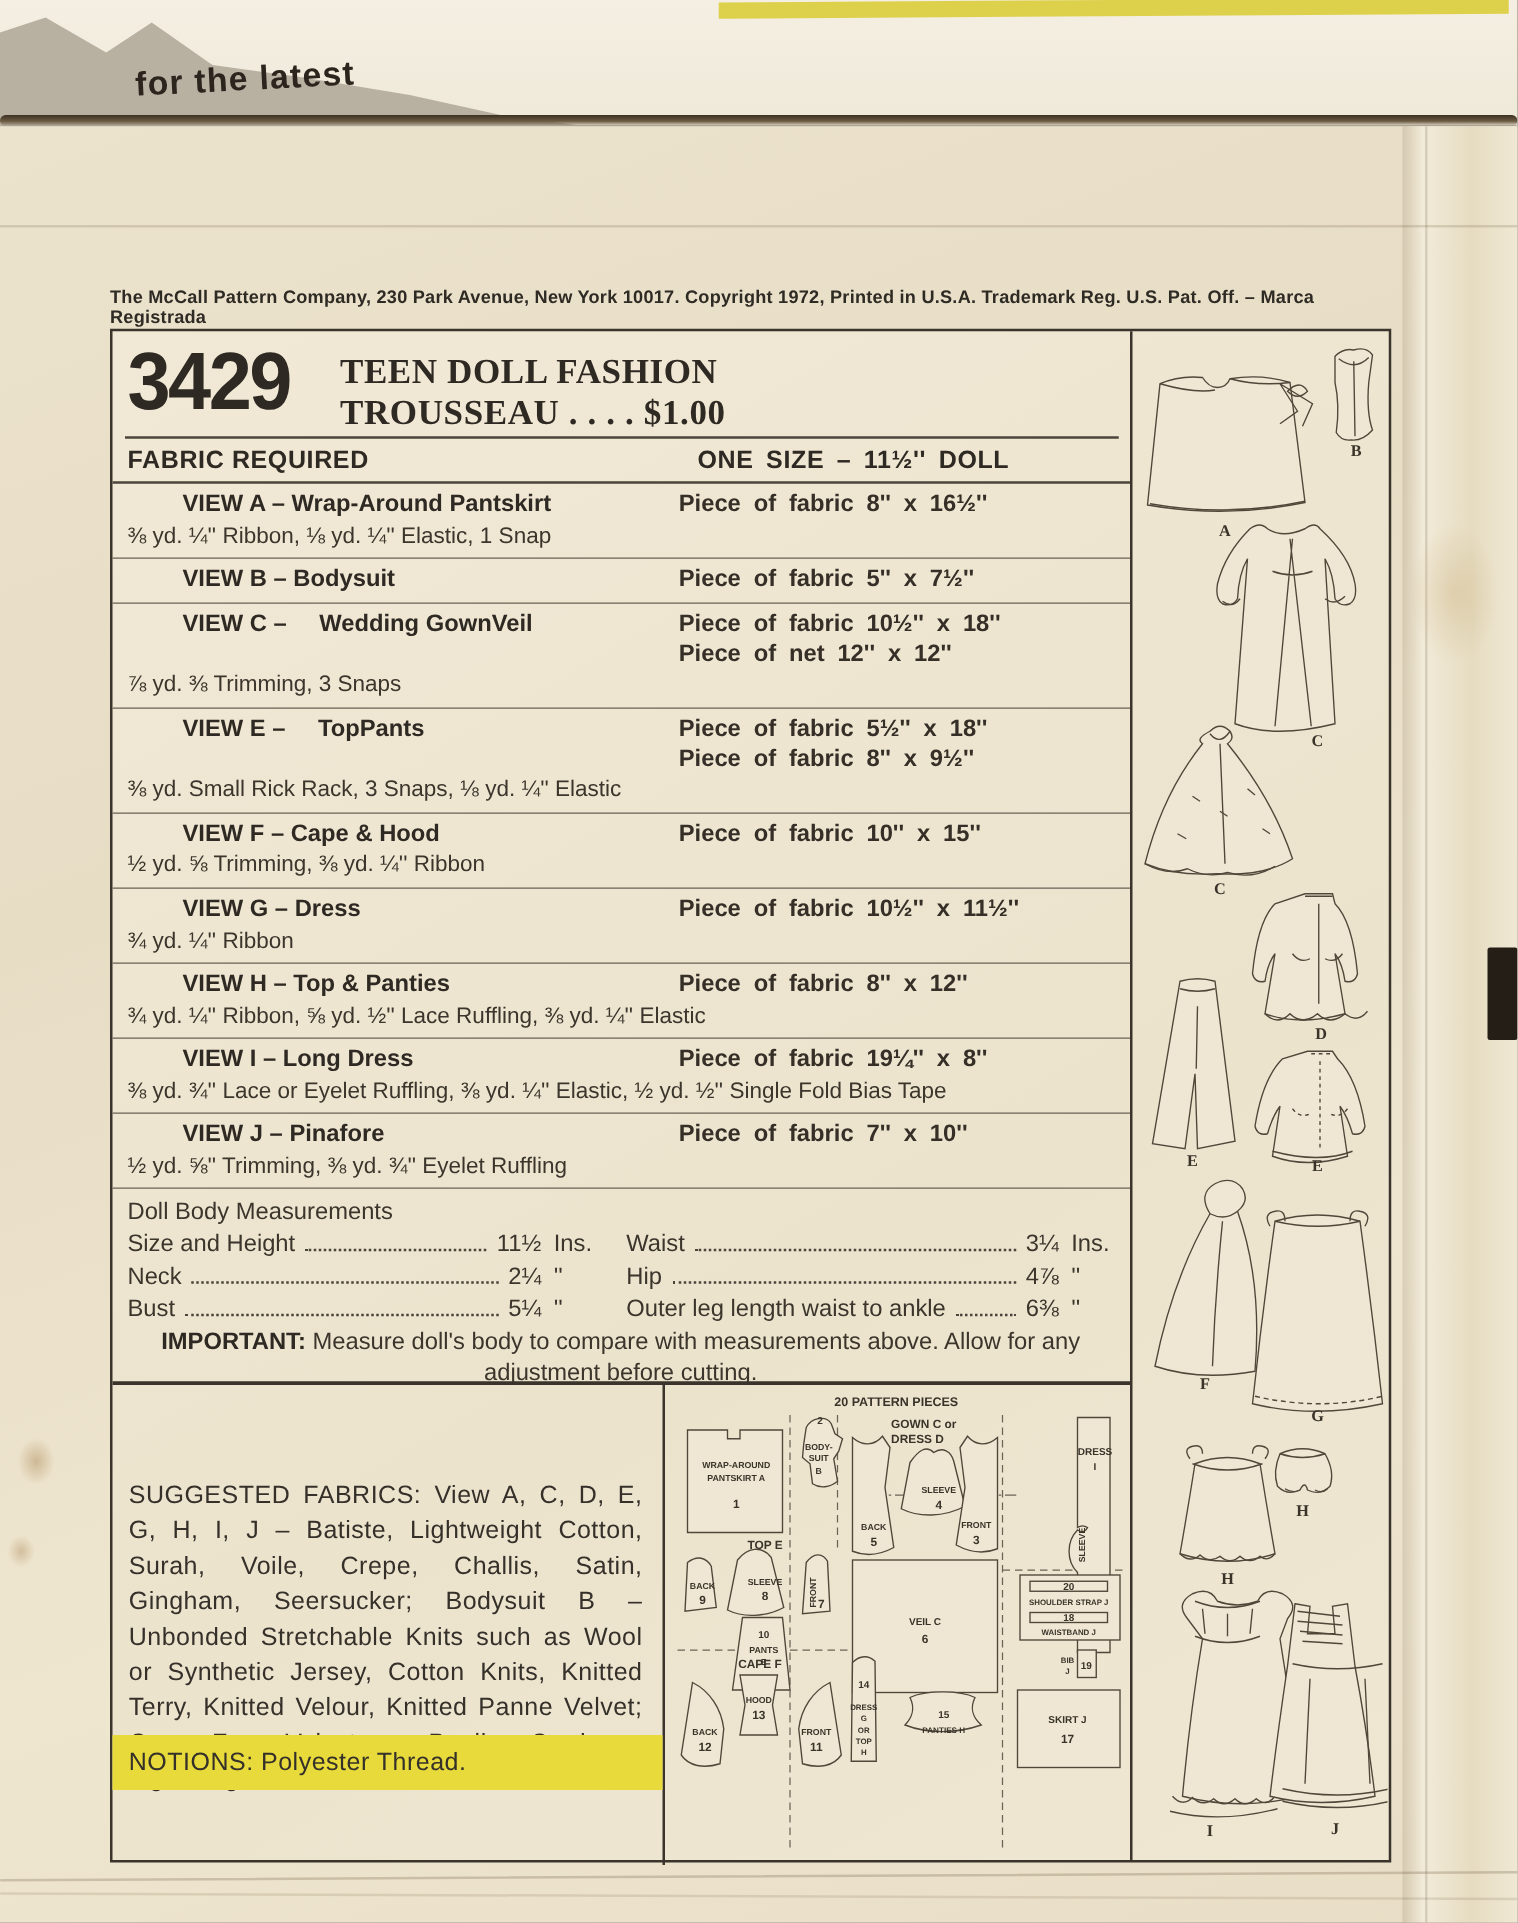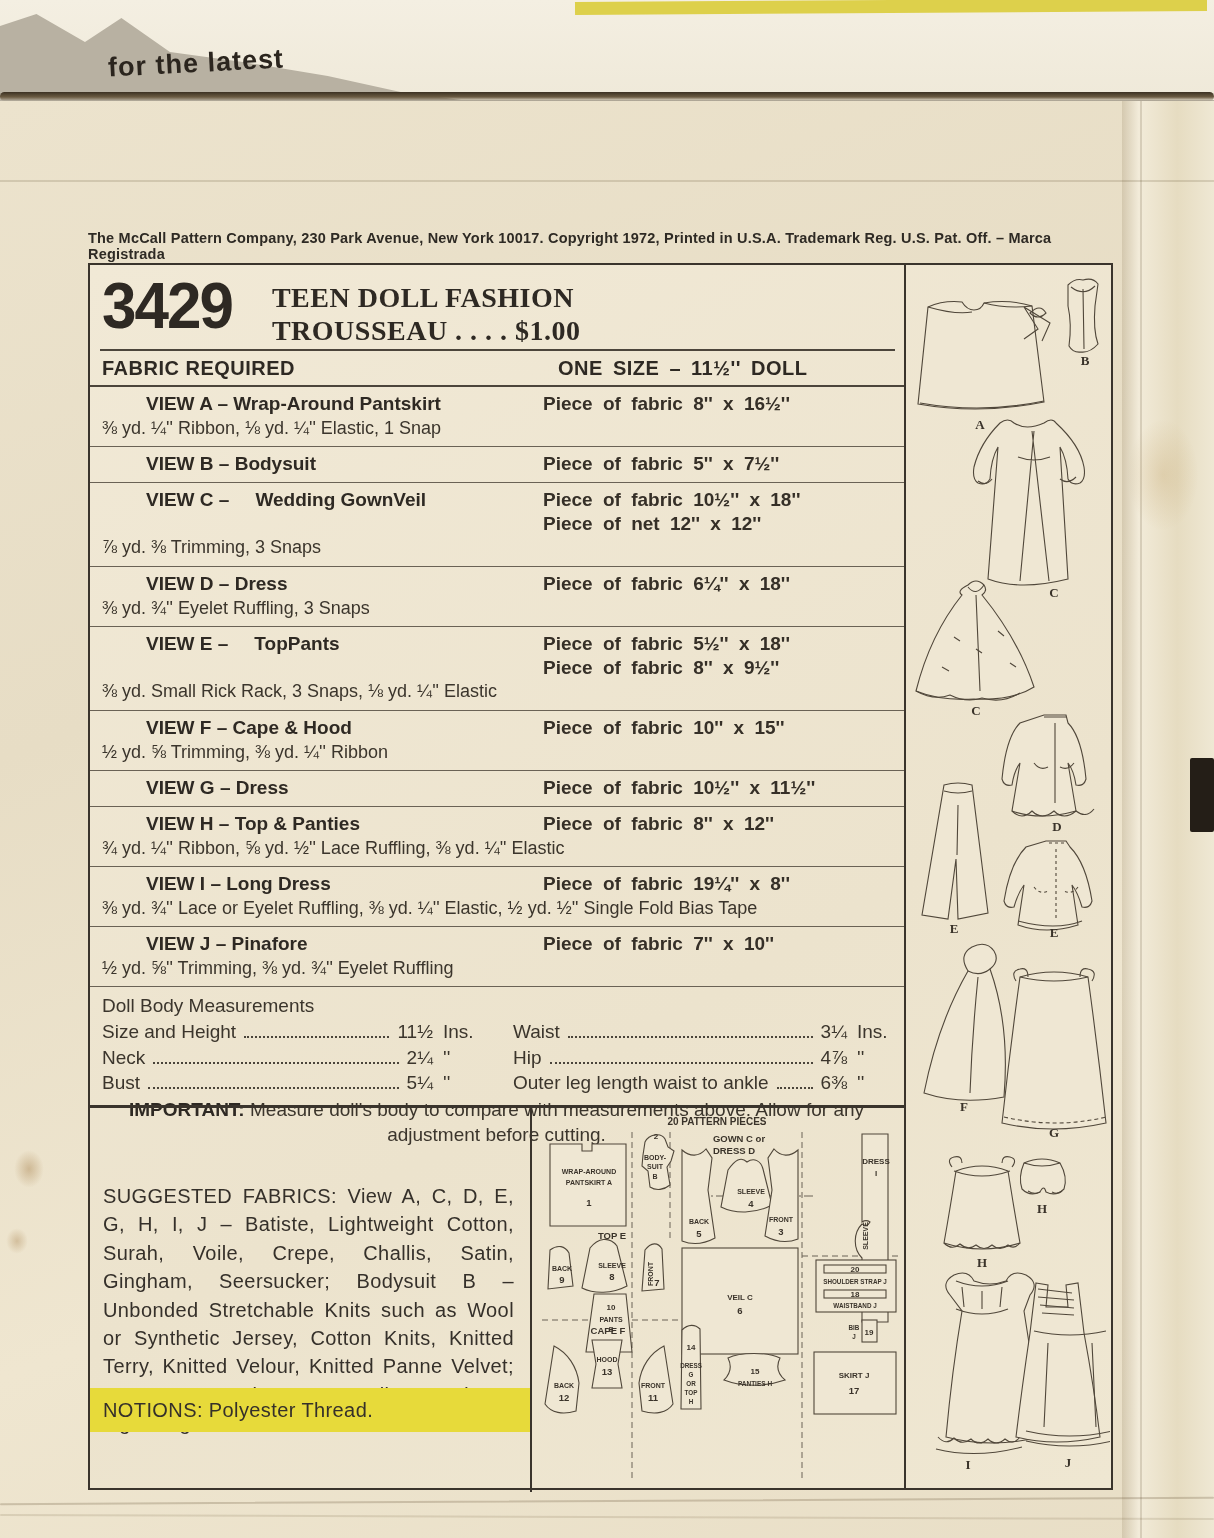--- a/index.html
+++ b/index.html
@@ -60,21 +60,21 @@
   .vline{display:flex;margin-left:44px;}
   .vname{flex:1;font-weight:bold;font-size:19px;color:#2e2923;line-height:1.25;}
   .vfab{width:348px;flex-shrink:0;font-weight:bold;font-size:19px;color:#352f27;word-spacing:5px;line-height:1.25;}
   .vfab .fline{display:block;}
   .vnotions{font-size:18px;line-height:1.3;color:#3b352c;margin-top:1px;}
   .namewrap{display:flex;gap:26px;}
   .nstack{display:flex;flex-direction:row;line-height:1.25;}
 
   .meas{padding:8px 14px 0 12px;font-size:19px;border-top:1.5px solid #6a6255;}
   .meas-head{margin-bottom:2px;}
-  .mgrid{display:grid;grid-template-columns:375px 1fr;column-gap:36px;}
+  .mgrid{display:grid;grid-template-columns:375px 1fr;column-gap:24px;}
   .mrow{display:flex;align-items:baseline;line-height:1.35;}
   .mlabel{white-space:nowrap;}
   .mdots{flex:1;border-bottom:2.5px dotted #4a443a;margin:0 8px 4px 8px;min-width:12px;}
   .mval{white-space:nowrap;}
   .munit{margin-left:10px;width:34px;}
   .important{padding:2px 14px 0 12px;font-size:19px;line-height:1.3;text-align:center;}
   .important b{color:#2e2923;}
 
   
   .bottom{position:absolute;left:0;top:840px;width:815px;height:387px;
@@ -171,29 +171,20 @@
             </span>
           </span>
           <span class="vfab">
             <span class="fline">Piece of fabric 10½''  x  18''</span>
             <span class="fline">Piece of net 12''  x  12''</span>
           </span>
         </div>
         <div class="vnotions">⅞ yd. ⅜ Trimming, 3 Snaps</div>
       </div>
 
-      <div class="vrow">
-        <div class="vline">
-          <span class="vname">VIEW D – Dress</span>
-          <span class="vfab">
-              <span class="fline">Piece of fabric 6¼''  x  18''</span>
-            </span>
-        </div>
-        <div class="vnotions">⅜ yd. ¾'' Eyelet Ruffling, 3 Snaps</div>
-      </div>
 
       <div class="vrow">
         <div class="vline">
           <span class="vname">
             <span class="namewrap">
               <span>VIEW E –</span>
               <span class="nstack">
                 <span>Top</span>
                 <span>Pants</span>
               </span>
@@ -217,20 +208,21 @@
         <div class="vnotions">½ yd. ⅝ Trimming, ⅜ yd. ¼'' Ribbon</div>
       </div>
 
       <div class="vrow">
         <div class="vline">
           <span class="vname">VIEW G – Dress</span>
           <span class="vfab">
               <span class="fline">Piece of fabric 10½''  x  11½''</span>
             </span>
         </div>
+        <div class="vnotions">¾ yd. ¼'' Ribbon</div>
       </div>
 
       <div class="vrow">
         <div class="vline">
           <span class="vname">VIEW H – Top &amp; Panties</span>
           <span class="vfab">
               <span class="fline">Piece of fabric 8''  x  12''</span>
             </span>
         </div>
         <div class="vnotions">¾ yd. ¼'' Ribbon, ⅝ yd. ½'' Lace Ruffling, ⅜ yd. ¼'' Elastic</div>

